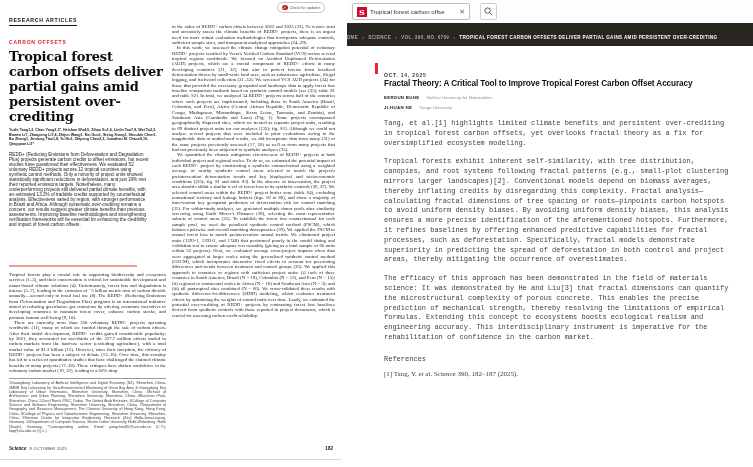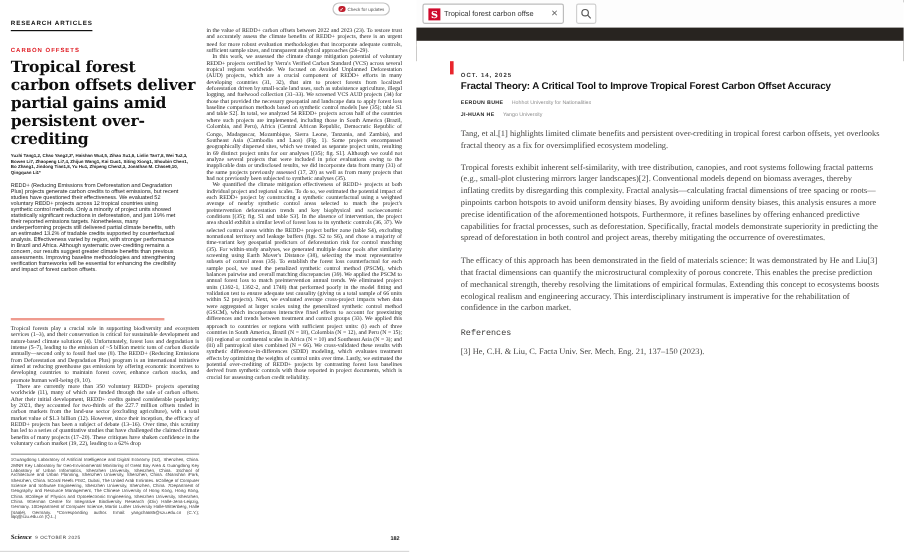--- a/index.html
+++ b/index.html
@@ -57,33 +57,33 @@
                display:flex; align-items:center; justify-content:center; }
 
   .crumb-bar{ position:absolute; left:0; top:23px; width:100%; height:28px; background:#282420;
               display:flex; align-items:center; overflow:hidden; white-space:nowrap;
               font-size:4.6px; font-weight:bold; letter-spacing:0.35px; }
   .crumb{ color:#aaa49c; text-transform:uppercase; }
   .crumb.first{ margin-left:-4px; }
   .crumb-sep{ color:#8a857e; margin:0 4px; font-size:5px; }
   .crumb.current{ color:#fff; }
 
-  .article-content{ position:absolute; left:0; top:34px; width:100%; height:416px;
+  .article-content{ position:absolute; left:0; top:46px; width:100%; height:416px;
                     background:#fff; padding:17px 20px 0 37px; }
   .date-row{ position:relative; margin-bottom:4px; height:12px; }
   .date-bar{ position:absolute; left:-9px; top:0; width:3px; height:11px; background:#e8252c; }
   .article-date{ font-size:5px; font-weight:bold; letter-spacing:0.8px; color:#3a3a3a;
                  line-height:11px; }
   .article-title{ font-size:8.2px; font-weight:bold; color:#111; white-space:nowrap;
                   letter-spacing:-0.1px; margin-bottom:7px; }
   .author-line{ display:flex; align-items:baseline; gap:7px; margin-bottom:5px; }
   .author-name{ font-size:4.4px; font-weight:bold; letter-spacing:0.3px; color:#222;
                 text-transform:uppercase; }
   .author-affil{ font-size:4.4px; color:#8e8e8e; }
-  .article-body{ margin-top:9px; font-family:Liberation Serif, serif; font-size:7px;
+  .article-body{ margin-top:9px; font-family:Liberation Mono, monospace; font-size:7px;
                  line-height:9.8px; color:#3f3e3c; }
   .article-body p{ margin-bottom:9px; }
   .refs-heading{ font-family:Liberation Mono, monospace; font-size:7px; color:#3f3e3c;
                  margin:12px 0 7px 0; }
   .ref-item{ font-family:"Liberation Serif", serif; font-size:7px; line-height:9.8px;
              color:#3f3e3c; margin-bottom:7px; }
 </style>
 </head>
 <body>
 
@@ -164,15 +164,15 @@
       <span class="author-affil">Yango University</span>
     </div>
 
     <div class="article-body">
       <p>Tang, et al.[1] highlights limited climate benefits and persistent over-crediting in tropical forest carbon offsets, yet overlooks fractal theory as a fix for oversimplified ecosystem modeling.</p>
       <p>Tropical forests exhibit inherent self-similarity, with tree distribution, canopies, and root systems following fractal patterns (e.g., small-plot clustering mirrors larger landscapes)[2]. Conventional models depend on biomass averages, thereby inflating credits by disregarding this complexity. Fractal analysis—calculating fractal dimensions of tree spacing or roots—pinpoints carbon hotspots to avoid uniform density biases. By avoiding uniform density biases, this analysis ensures a more precise identification of the aforementioned hotspots. Furthermore, it refines baselines by offering enhanced predictive capabilities for fractal processes, such as deforestation. Specifically, fractal models demonstrate superiority in predicting the spread of deforestation in both control and project areas, thereby mitigating the occurrence of overestimates.</p>
       <p>The efficacy of this approach has been demonstrated in the field of materials science: It was demonstrated by He and Liu[3] that fractal dimensions can quantify the microstructural complexity of porous concrete. This enables the precise prediction of mechanical strength, thereby resolving the limitations of empirical formulas. Extending this concept to ecosystems boosts ecological realism and engineering accuracy. This interdisciplinary instrument is imperative for the rehabilitation of confidence in the carbon market.</p>
     </div>
 
     <div class="refs-heading">References</div>
-    <div class="ref-item">[3] He, C.H. &amp; Liu, C. Facta Univ. Ser. Mech. Eng. 21, 137–150 (2023).</div>
+    <div class="ref-item">[1] Tang, Y. et al. Science 390, 182–187 (2025).</div>
   </div>
 </div>
 
 </body></html>

